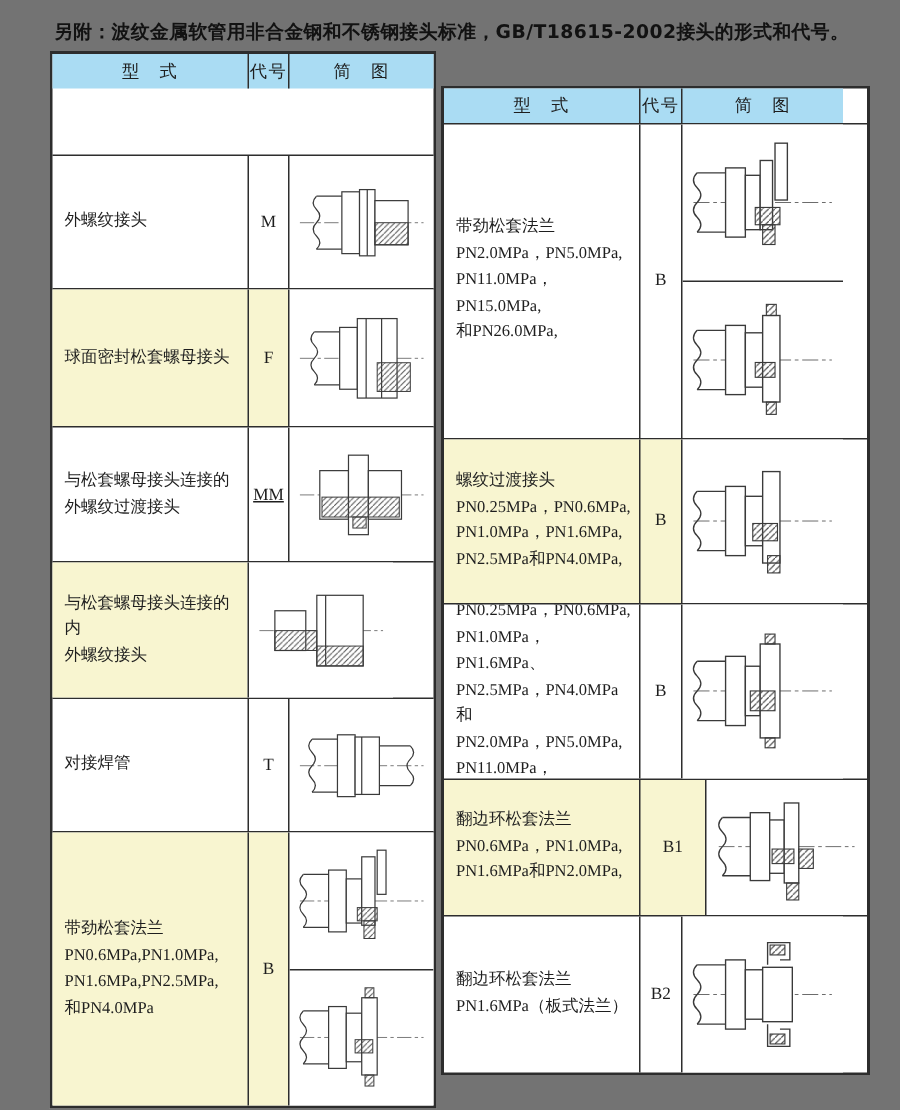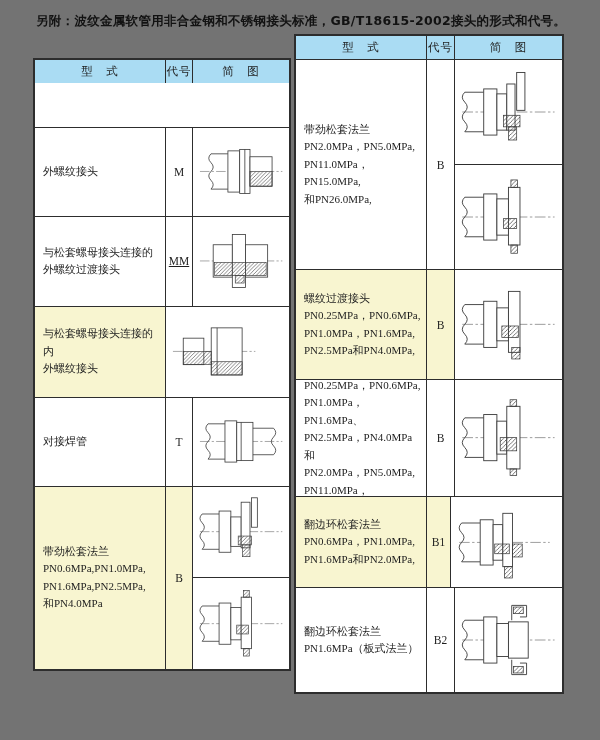--- a/index.html
+++ b/index.html
@@ -65,20 +65,39 @@
                 <line x1="19" y1="74" x2="42" y2="74" stroke="#3a3a3a" stroke-width="1.1"></line>
                 <rect x="42" y="22" width="16" height="56" fill="#fff" stroke="#3a3a3a" stroke-width="1.1"></rect>
                 <rect x="58" y="20" width="14" height="60" fill="#fff" stroke="#3a3a3a" stroke-width="1.1"></rect>
                 <line x1="65" y1="20" x2="65" y2="80" stroke="#3a3a3a" stroke-width="1.1"></line>
                 <rect x="72" y="30" width="30" height="40" fill="#fff" stroke="#3a3a3a" stroke-width="1.1"></rect>
                 <rect x="72" y="50" width="30" height="20" fill="url(#hatchp)" stroke="#3a3a3a" stroke-width="0.9"></rect>
               </svg>
             </div>
           </div>
         </div>
+        <div class="hrow" style="height: 91px;">
+          <div class="cell type hl" style="width: 130px;">球面密封松套螺母接头</div>
+          <div class="cell code hl" style="width: 27px;">F</div>
+          <div class="cell diagram" style="width: 97px;">
+            <div class="diag">
+              <svg viewBox="0 0 120 100" preserveAspectRatio="xMidYMid meet">
+                <line x1="4" y1="50" x2="116" y2="50" stroke="#6a6a6a" stroke-width="0.8" stroke-dasharray="13 3 3 3"></line>
+                <path d="M17 26 q-6 6 0 12 t0 12 t0 12 t0 12" fill="none" stroke="#3a3a3a" stroke-width="1.1"></path>
+                <line x1="17" y1="26" x2="40" y2="26" stroke="#3a3a3a" stroke-width="1.1"></line>
+                <line x1="17" y1="74" x2="40" y2="74" stroke="#3a3a3a" stroke-width="1.1"></line>
+                <rect x="40" y="22" width="16" height="56" fill="#fff" stroke="#3a3a3a" stroke-width="1.1"></rect>
+                <rect x="56" y="14" width="36" height="72" fill="#fff" stroke="#3a3a3a" stroke-width="1.1"></rect>
+                <line x1="64" y1="14" x2="64" y2="86" stroke="#3a3a3a" stroke-width="1.1"></line>
+                <line x1="78" y1="14" x2="78" y2="86" stroke="#3a3a3a" stroke-width="1.1"></line>
+                <rect x="74" y="54" width="30" height="26" fill="url(#hatchp)" stroke="#3a3a3a" stroke-width="0.9"></rect>
+              </svg>
+            </div>
+          </div>
+        </div>
         <div class="hrow" style="height: 89px;">
           <div class="cell type" style="width: 130px;">与松套螺母接头连接的
 外螺纹过渡接头</div>
           <div class="cell code" style="width: 27px; text-decoration: underline;">MM</div>
           <div class="cell diagram" style="width: 97px;">
             <div class="diag">
               <svg viewBox="0 0 120 100" preserveAspectRatio="xMidYMid meet">
                 <line x1="4" y1="50" x2="116" y2="50" stroke="#6a6a6a" stroke-width="0.8" stroke-dasharray="13 3 3 3"></line>
                 <rect x="22" y="28" width="26" height="44" fill="#fff" stroke="#3a3a3a" stroke-width="1.1"></rect>
                 <rect x="48" y="14" width="18" height="72" fill="#fff" stroke="#3a3a3a" stroke-width="1.1"></rect>
@@ -250,21 +269,21 @@
                 <rect x="62" y="88" width="8" height="8" fill="url(#hatchp)" stroke="#3a3a3a" stroke-width="0.9"></rect>
                 <rect x="50" y="50" width="20" height="16" fill="url(#hatchp)" stroke="#3a3a3a" stroke-width="0.9"></rect>
               </svg>
             </div>
           </div>
         </div>
         <div class="hrow" style="height: 90px;">
           <div class="cell type hl" style="width: 130px;">翻边环松套法兰
 PN0.6MPa，PN1.0MPa,
 PN1.6MPa和PN2.0MPa,</div>
-          <div class="cell code hl" style="width: 24px;">B1</div>
+          <div class="cell code hl" style="width: 44px;">B1</div>
           <div class="cell diagram" style="width: 108px;">
             <div class="diag">
               <svg viewBox="0 0 120 100" preserveAspectRatio="xMidYMid meet">
                 <line x1="4" y1="50" x2="116" y2="50" stroke="#6a6a6a" stroke-width="0.8" stroke-dasharray="13 3 3 3"></line>
                 <path d="M7 26 q-6 6 0 12 t0 12 t0 12 t0 12" fill="none" stroke="#3a3a3a" stroke-width="1.1"></path>
                 <line x1="7" y1="26" x2="30" y2="26" stroke="#3a3a3a" stroke-width="1.1"></line>
                 <line x1="7" y1="74" x2="30" y2="74" stroke="#3a3a3a" stroke-width="1.1"></line>
                 <rect x="30" y="22" width="16" height="56" fill="#fff" stroke="#3a3a3a" stroke-width="1.1"></rect>
                 <rect x="46" y="28" width="12" height="44" fill="#fff" stroke="#3a3a3a" stroke-width="1.1"></rect>
                 <rect x="58" y="14" width="12" height="66" fill="#fff" stroke="#3a3a3a" stroke-width="1.1"></rect>

